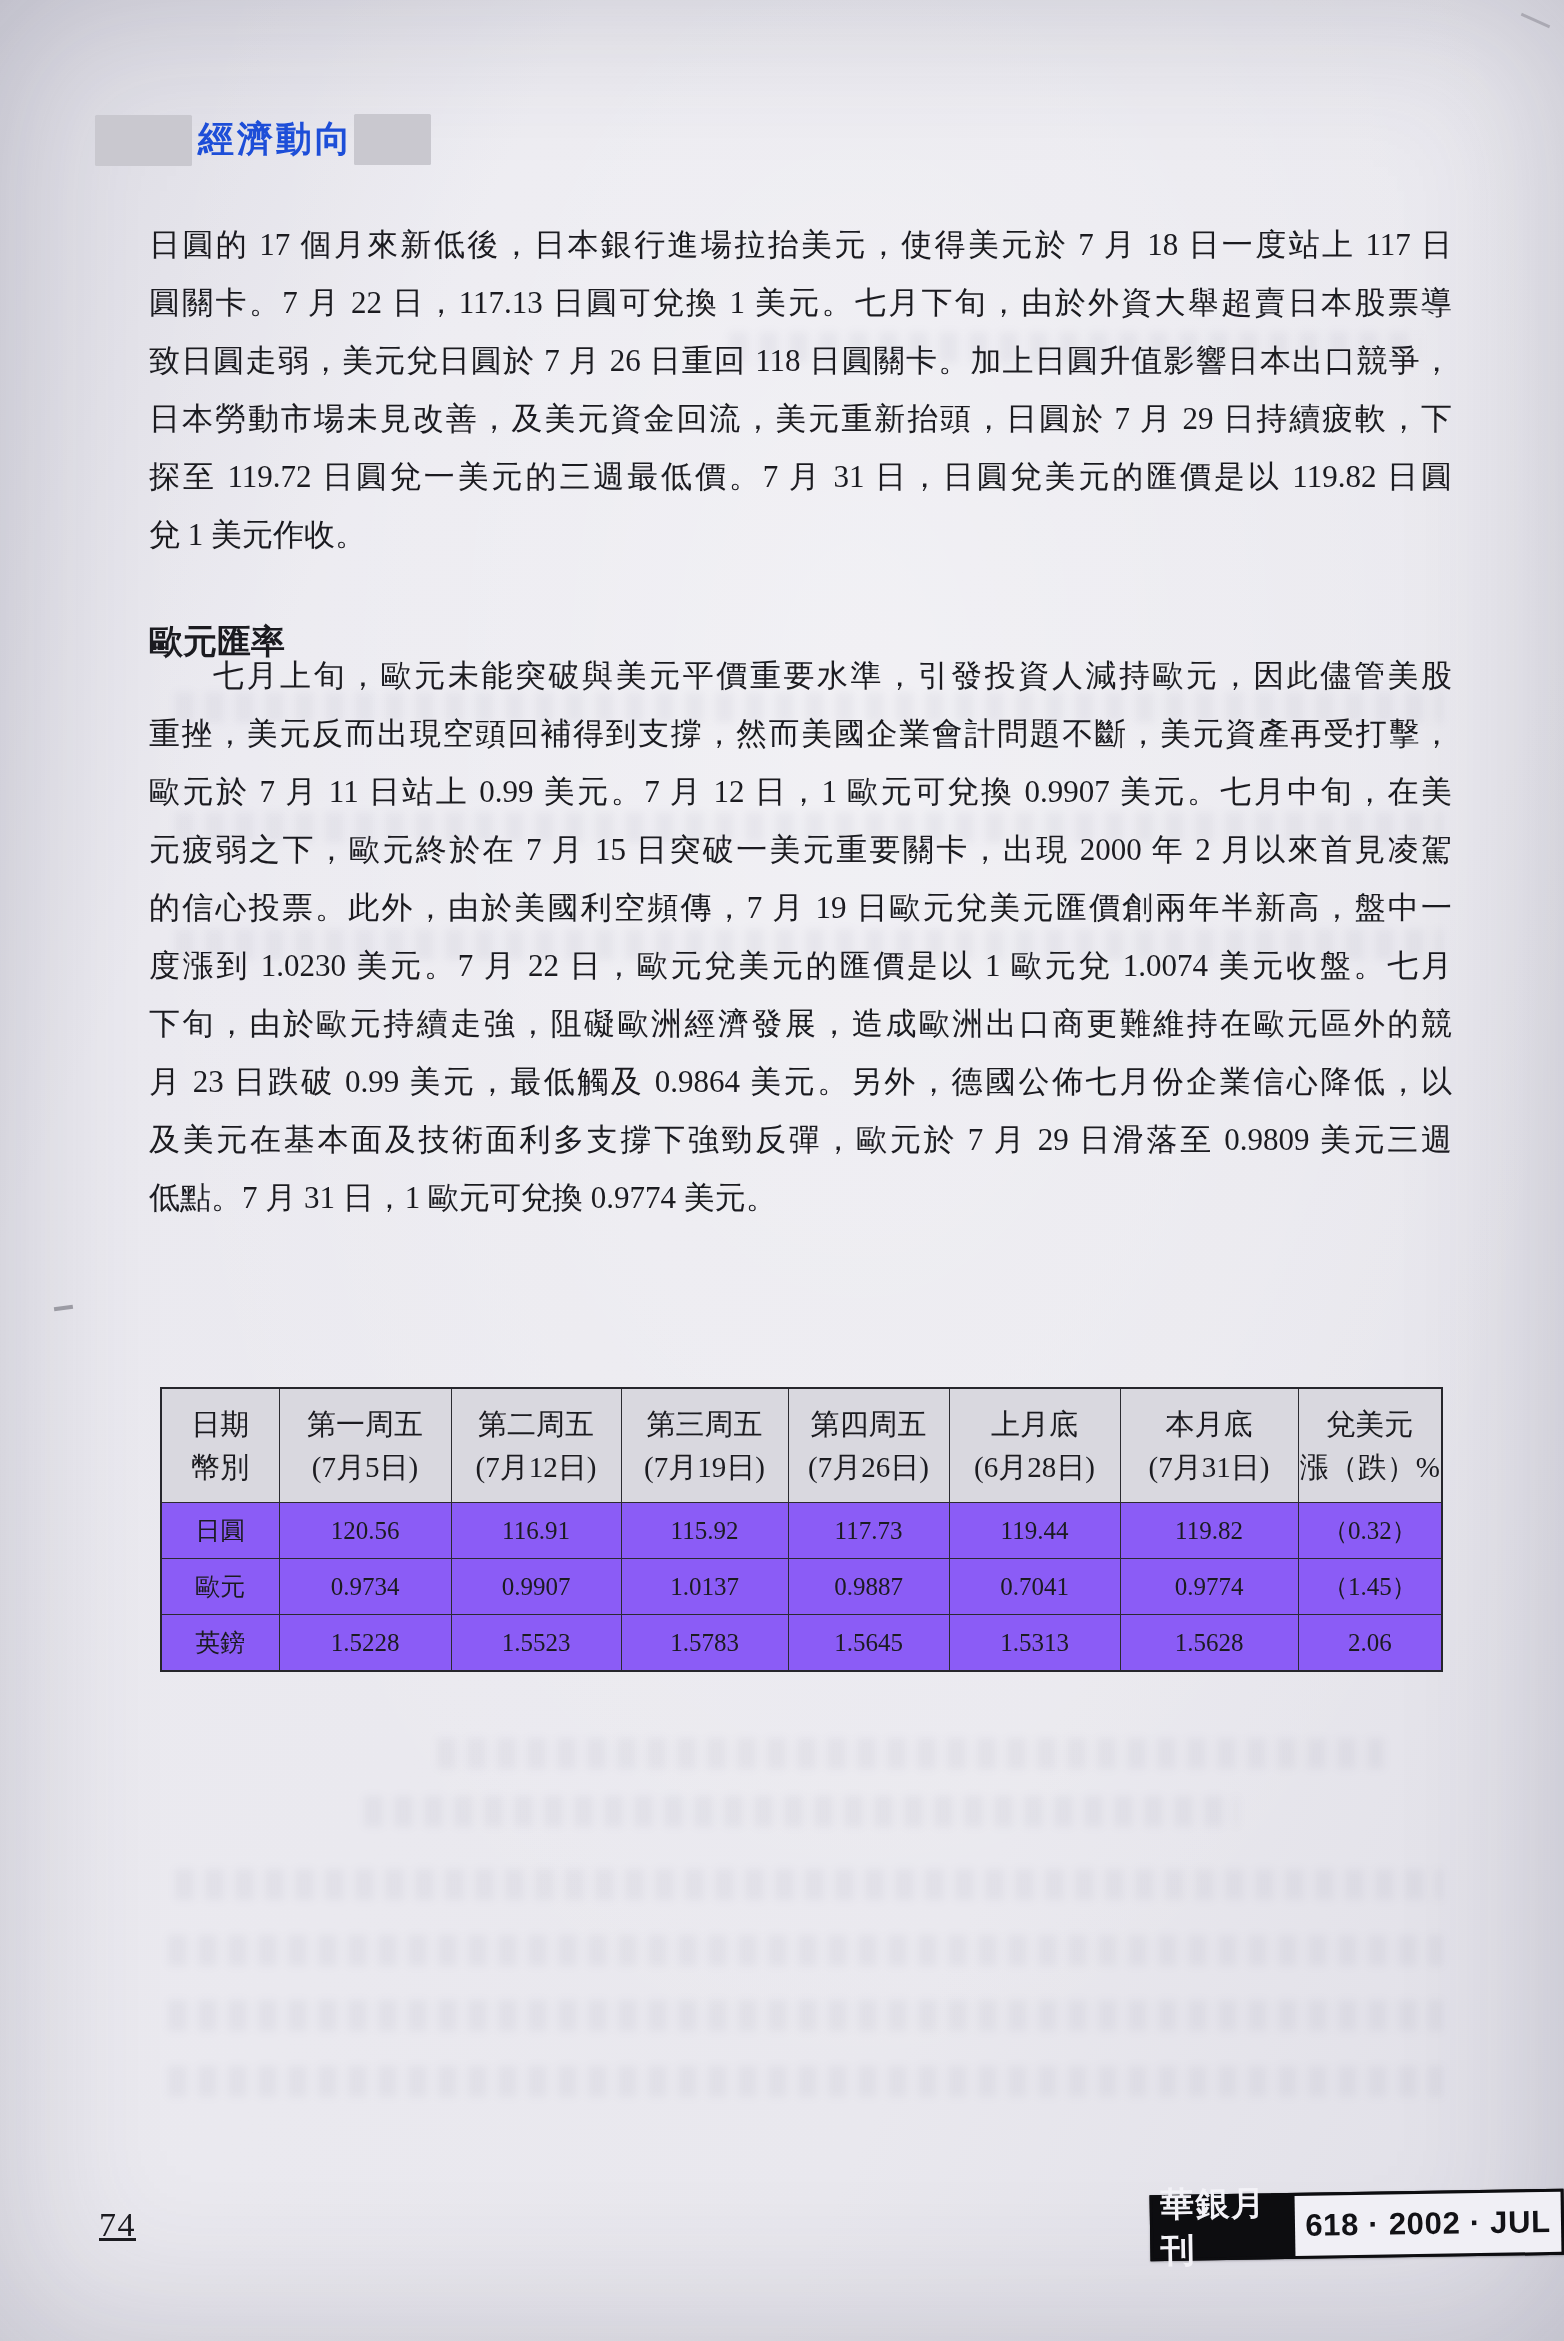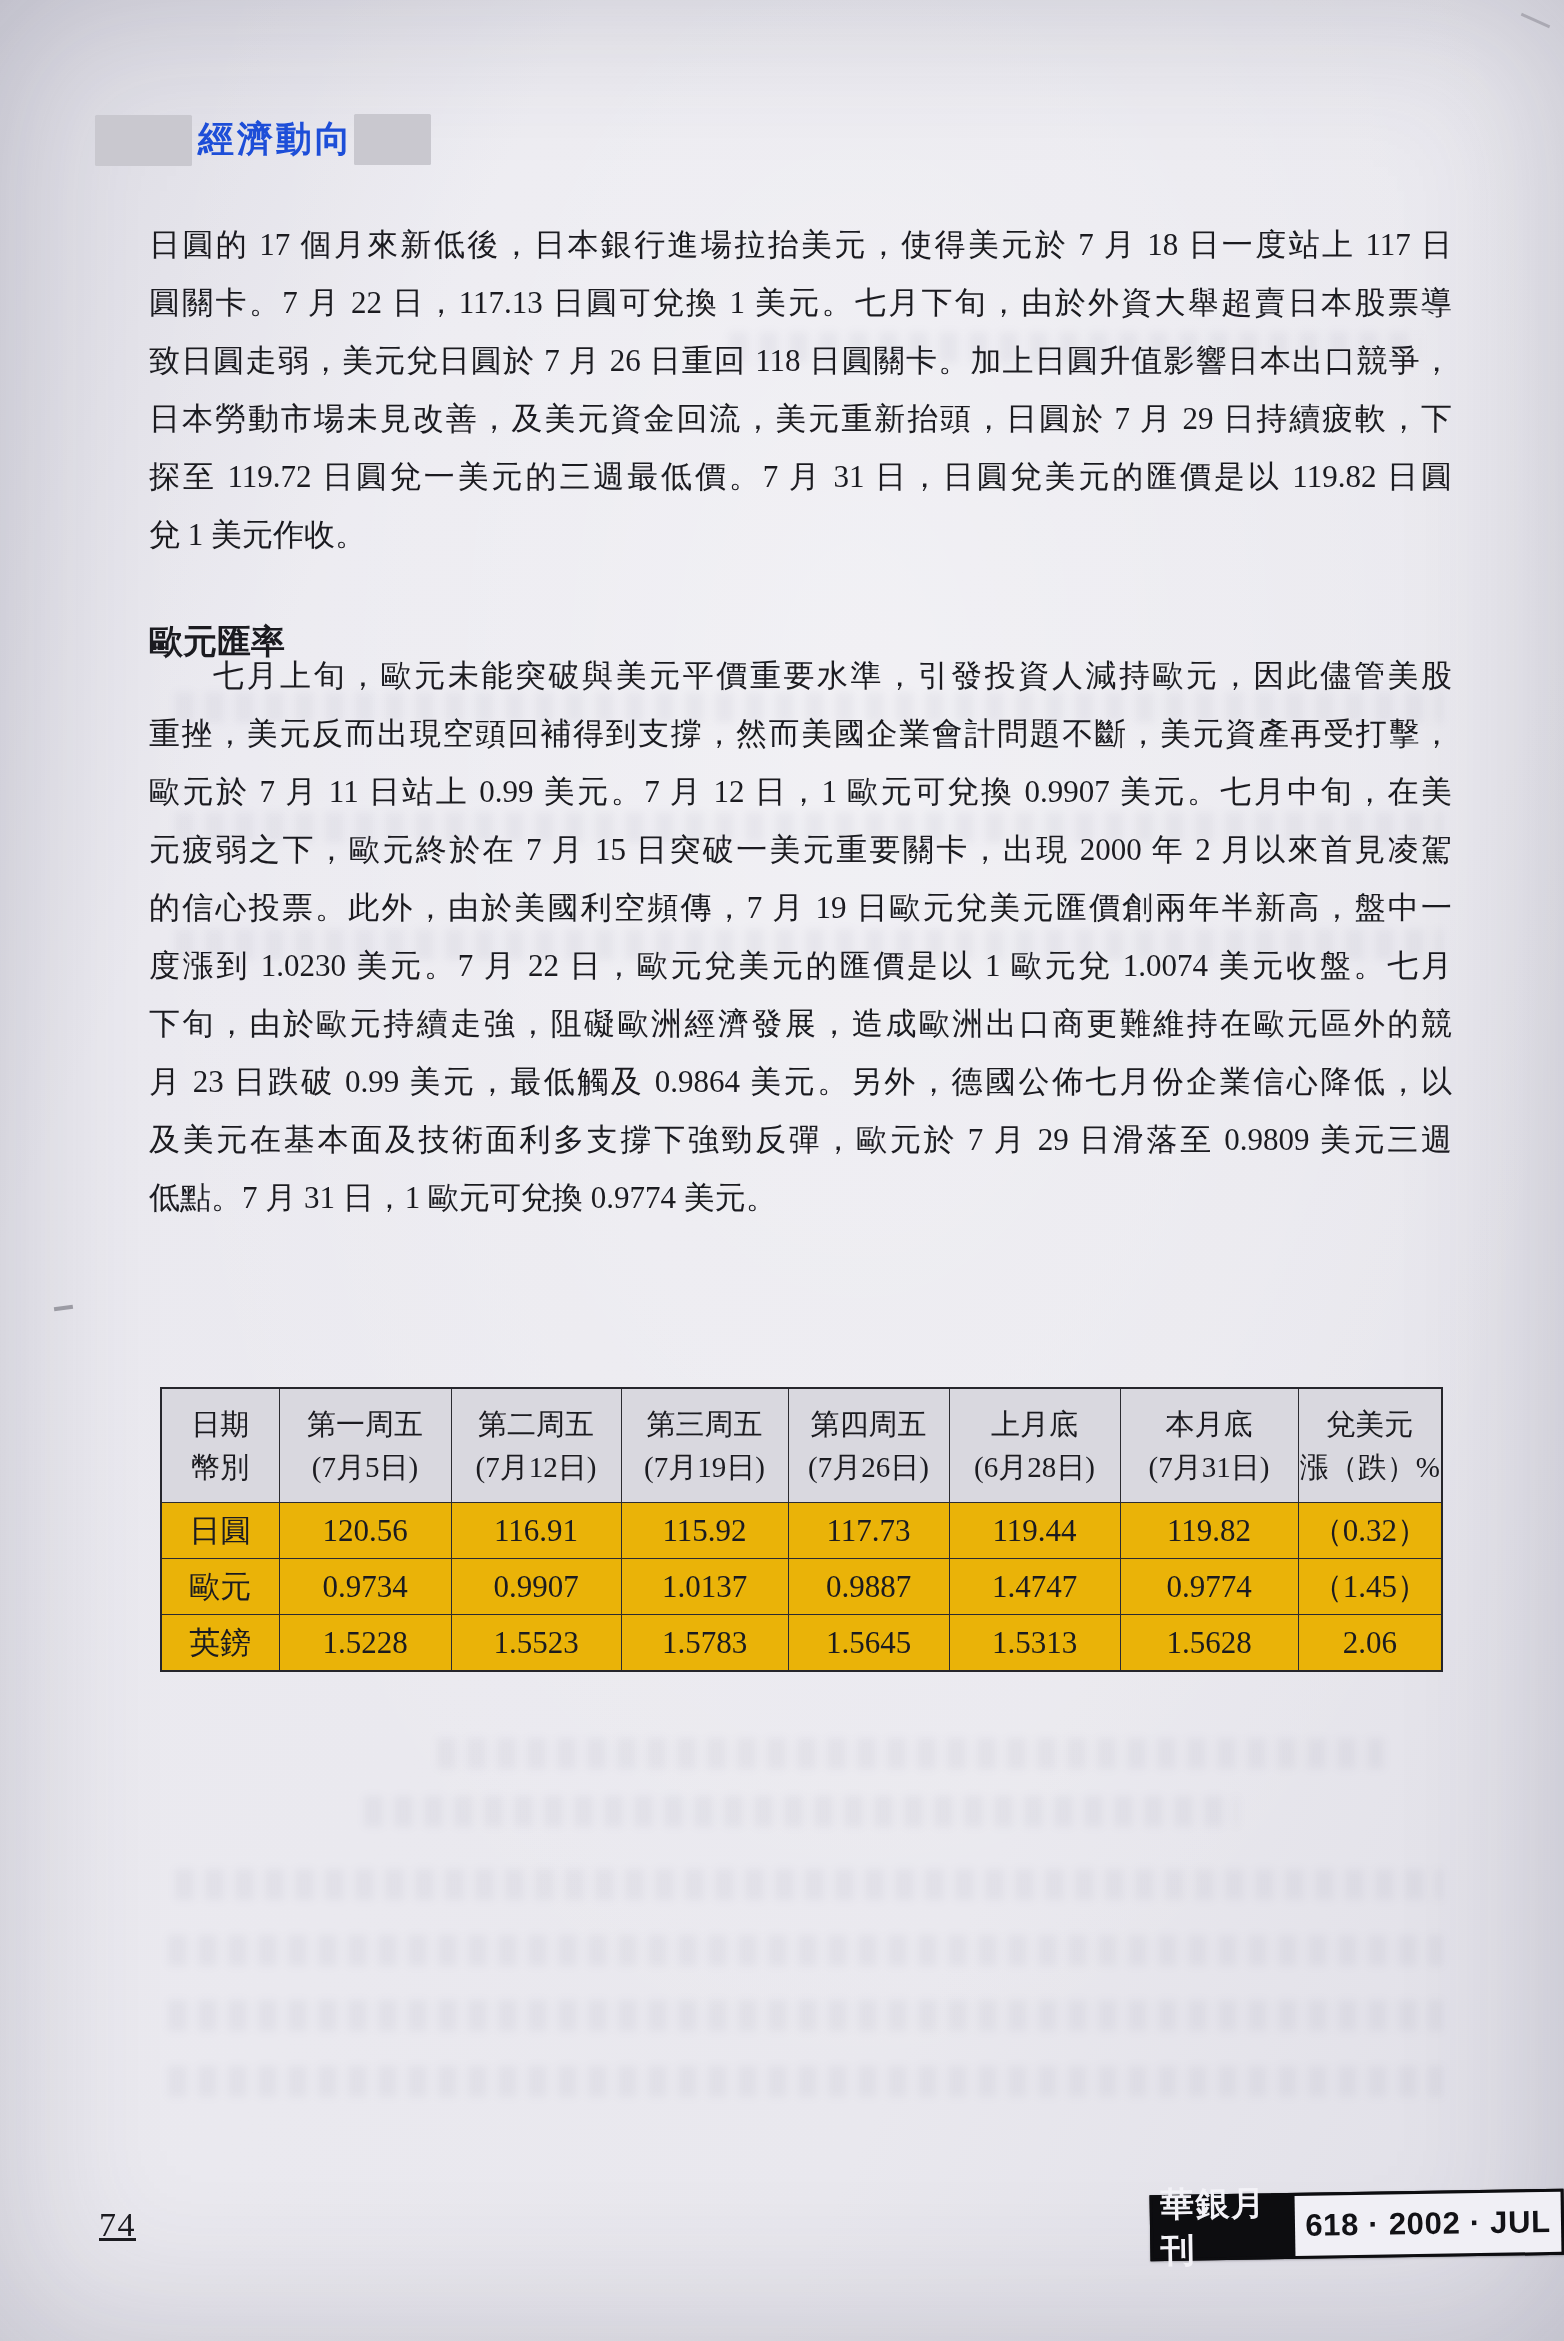--- a/index.html
+++ b/index.html
@@ -69,22 +69,22 @@
     padding: 0;
     overflow: hidden;
   }
   table.fx th {
     background: #d9d8df;
     font-weight: normal;
     font-size: 29px;
     height: 113px;
   }
   table.fx td {
-    background: #eab308;
-    font-size: 31px;
+    background: #8b5cf6;
+    font-size: 25px;
     height: 55px;
   }
   .th-stack { display: flex; flex-direction: column; justify-content: center; gap: 13px; line-height: 1.05; }
 
   
   .page-number {
     position: absolute;
     left: 99px;
     top: 2206px;
     font-size: 34px;
@@ -275,21 +275,21 @@
       <td>119.44</td>
       <td>119.82</td>
       <td>（0.32）</td>
     </tr>
     <tr>
       <td>歐元</td>
       <td>0.9734</td>
       <td>0.9907</td>
       <td>1.0137</td>
       <td>0.9887</td>
-      <td>1.4747</td>
+      <td>0.7041</td>
       <td>0.9774</td>
       <td>（1.45）</td>
     </tr>
     <tr>
       <td>英鎊</td>
       <td>1.5228</td>
       <td>1.5523</td>
       <td>1.5783</td>
       <td>1.5645</td>
       <td>1.5313</td>

